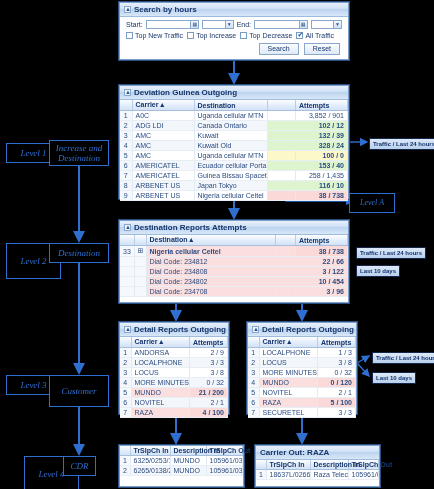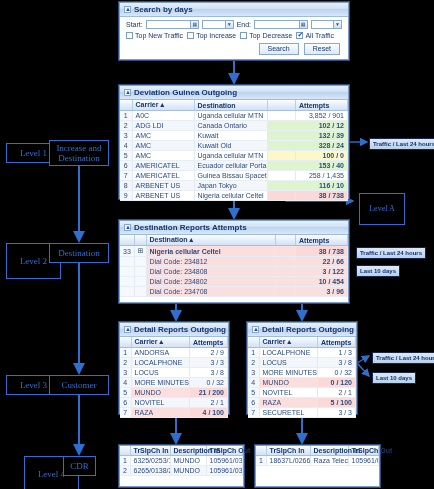--- a/index.html
+++ b/index.html
@@ -129,30 +129,31 @@
   .nodebox {
     position:absolute;
     border:1px solid #2f6fd0;
     color:#2f6fd0;
     background:#000;
     font-size:9px;
     text-align:center;
     display:flex; align-items:center; justify-content:center;
     line-height:10px;
     font-family:"Liberation Serif", serif;
+    font-style:italic;
   }
   #level1 { left:6px;  top:143px; width:55px; height:20px; }
   #level2 { left:6px;  top:243px; width:55px; height:36px; }
   #level3 { left:6px;  top:375px; width:55px; height:20px; }
   #level4 { left:24px;  top:456px; width:55px; height:35px; }
   #node-provider { left:49px; top:140px; width:60px; height:26px; }
   #node-destination { left:49px; top:243px; width:60px; height:20px; }
-  #node-customer { left:49px; top:375px; width:60px; height:20px; }
+  #node-customer { left:49px; top:375px; width:60px; height:32px; }
   #node-cdr { left:63px; top:456px; width:33px; height:20px; }
-  #level-a { left:359px; top:193px; width:46px; height:32px; font-size:8px; }
+  #level-a { left:349px; top:193px; width:46px; height:20px; font-size:8px; }
 
   
   .callout {
     position:absolute;
     border:1px solid #14264a;
     background:linear-gradient(to bottom,#dce8f8,#b9d0ec);
     color:#12336c;
     font-weight:bold;
     font-size:6px;
     padding:1px 3px;
@@ -198,21 +199,21 @@
 
   <path d="M337,253 L348,251" stroke="#2f6fd0" stroke-width="1.4" fill="none" marker-end="url(#ar)"></path>
   <path d="M337,253 L348,269" stroke="#2f6fd0" stroke-width="1.4" fill="none" marker-end="url(#ar)"></path>
 
   <path d="M357,363 L369,356" stroke="#2f6fd0" stroke-width="1.4" fill="none" marker-end="url(#ar)"></path>
   <path d="M357,363 L369,376" stroke="#2f6fd0" stroke-width="1.4" fill="none" marker-end="url(#ar)"></path>
 </svg>
 
 <div class="panel" id="search-panel">
   <div class="panel-title">
-    <span class="collapse-icon">▲</span><span>Search by days</span>
+    <span class="collapse-icon">▲</span><span>Search by hours</span>
   </div>
   <div class="panel-body">
     <div class="form-row">
       <span class="form-label">Start:</span>
       <span class="txt date">
           <span class="cal">▦</span>
         </span>
       <span class="sel">
           <span class="arrow">▼</span>
         </span>
@@ -550,20 +551,23 @@
             <td>6265/0138/28</td>
             <td>MUNDO</td>
             <td>105961/0305/12</td>
           </tr>
         </tbody>
     </table>
   </div>
 </div>
 
 <div class="panel" id="cdr-right">
+  <div class="panel-title">
+    <span>Carrier Out: RAZA</span>
+  </div>
   <div class="panel-body">
     <table class="grid">
       <colgroup>
           <col style="width:10px">
           <col style="width:44px">
           <col style="width:38px">
           <col>
         </colgroup>
       <thead>
           <tr>

